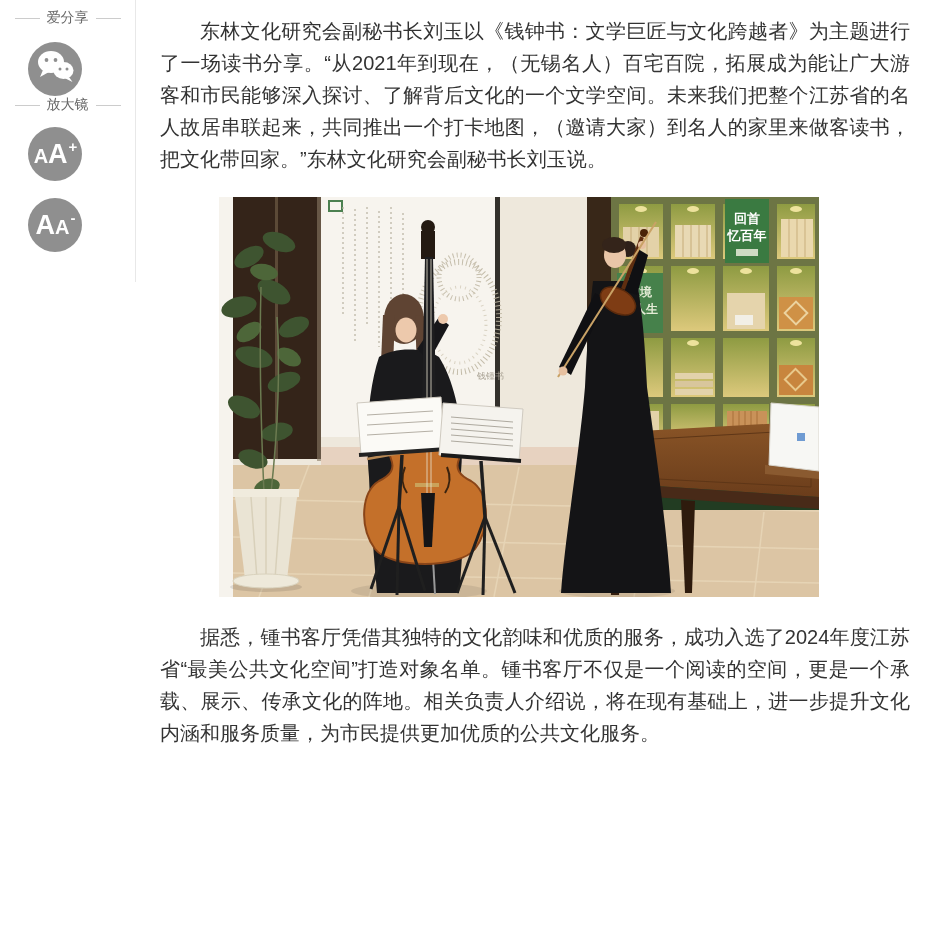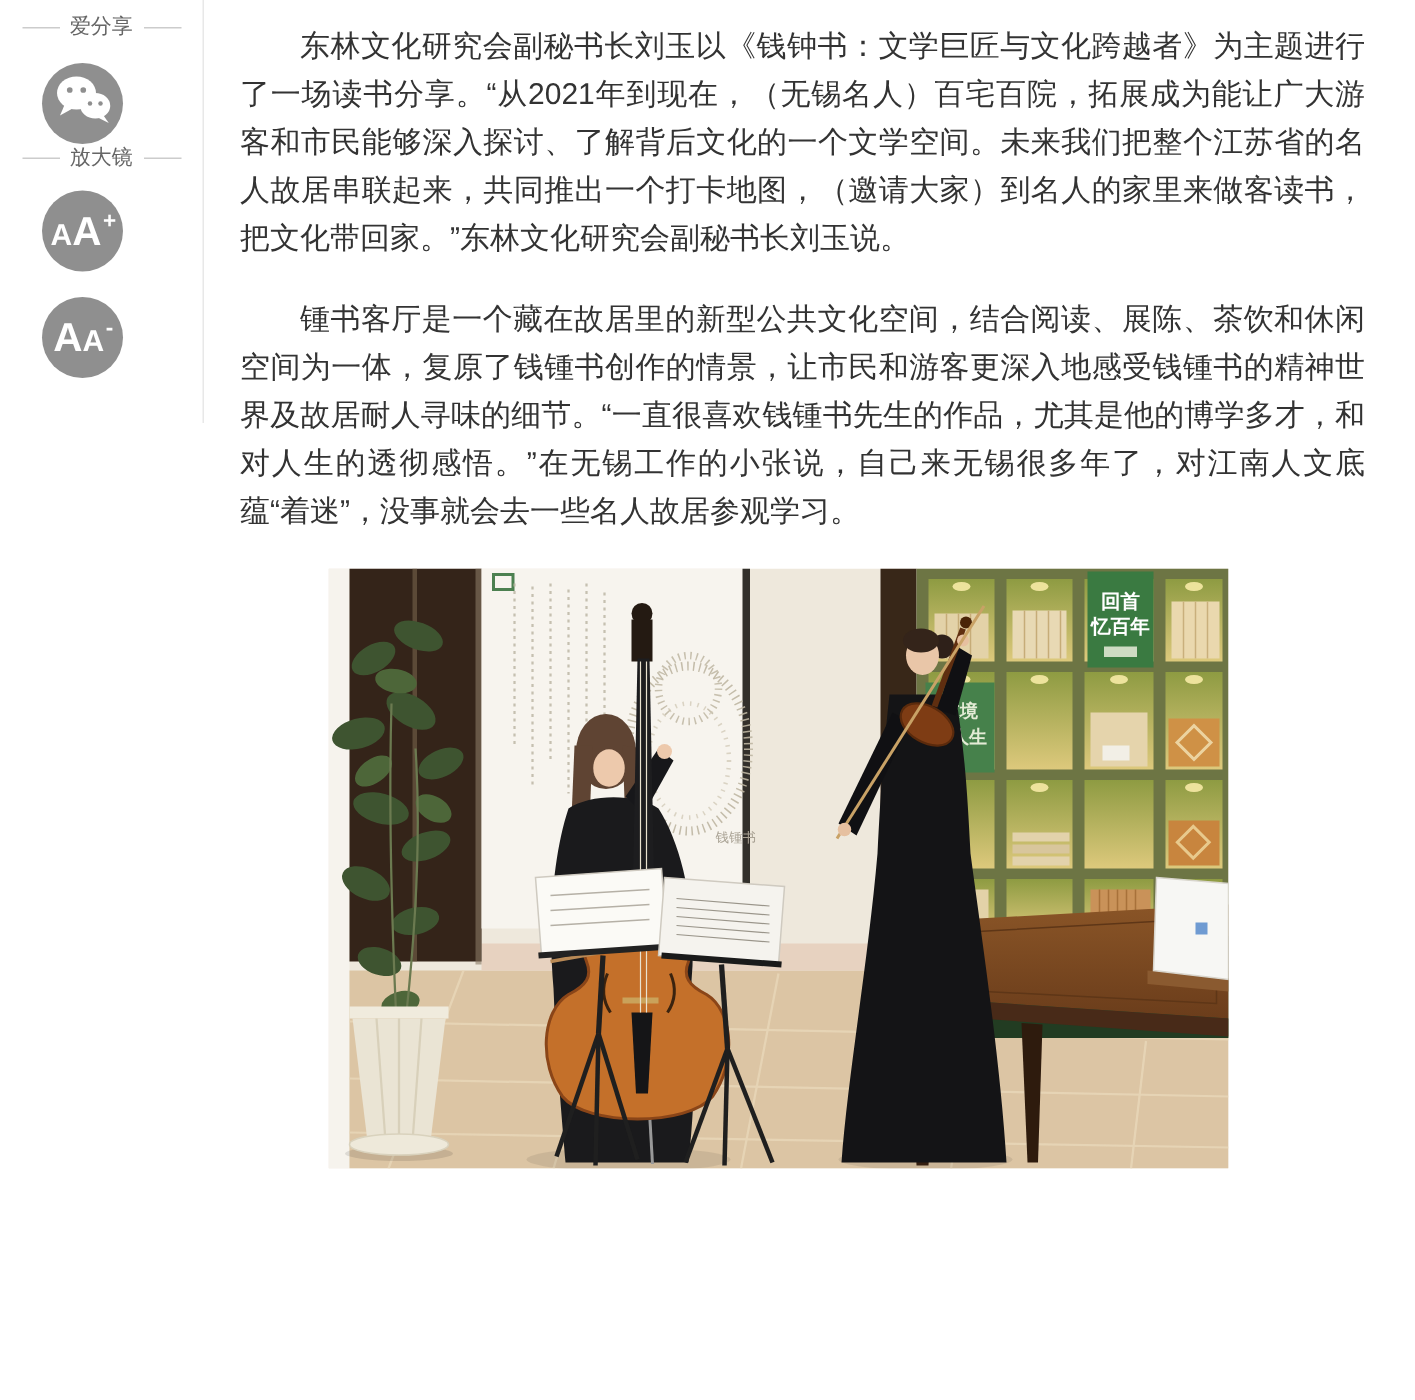--- a/index.html
+++ b/index.html
@@ -78,21 +78,20 @@
     <span class="aa">
       <span class="l1">A</span>
         <span class="l2">A</span>
         <sup>-</sup>
     </span>
   </div>
 </div>
 
 <div class="content">
   <p>东林文化研究会副秘书长刘玉以《钱钟书：文学巨匠与文化跨越者》为主题进行了一场读书分享。“从2021年到现在，（无锡名人）百宅百院，拓展成为能让广大游客和市民能够深入探讨、了解背后文化的一个文学空间。未来我们把整个江苏省的名人故居串联起来，共同推出一个打卡地图，（邀请大家）到名人的家里来做客读书，把文化带回家。”东林文化研究会副秘书长刘玉说。</p>
-  <p>锺书客厅是一个藏在故居里的新型公共文化空间，结合阅读、展陈、茶饮和休闲空间为一体，复原了钱锺书创作的情景，让市民和游客更深入地感受钱锺书的精神世界及故居耐人寻味的细节。“一直很喜欢钱锺书先生的作品，尤其是他的博学多才，和对人生的透彻感悟。”在无锡工作的小张说，自己来无锡很多年了，对江南人文底蕴“着迷”，没事就会去一些名人故居参观学习。</p>
 
   <div class="photo-wrap">
     <svg width="600" height="400" viewBox="0 0 600 400">
       <defs>
         <linearGradient id="shelfGlow" x1="0" y1="0" x2="0" y2="1">
           <stop offset="0" stop-color="#8e9b42"></stop>
           <stop offset="1" stop-color="#ddc97c"></stop>
         </linearGradient>
         <linearGradient id="tableTop" x1="0" y1="0" x2="0" y2="1">
           <stop offset="0" stop-color="#8a5527"></stop>
@@ -355,13 +354,14 @@
         <ellipse cx="399" cy="104" rx="12" ry="19" fill="#7e3c14" stroke="#5a2a0c" stroke-width="1.5" transform="rotate(-60 399 104)"></ellipse>
         <line x1="404" y1="92" x2="423" y2="40" stroke="#5f2e10" stroke-width="4"></line>
         <circle cx="425" cy="36" r="4" fill="#4a2408"></circle>
         <circle cx="423" cy="48" r="4" fill="#e6c0a0"></circle>
         <line x1="339" y1="180" x2="437" y2="25" stroke="#c9a266" stroke-width="2"></line>
         <circle cx="344" cy="174" r="4.5" fill="#e6c0a0"></circle>
       </g>
     </svg>
   </div>
 
+  <p>据悉，锺书客厅凭借其独特的文化韵味和优质的服务，成功入选了2024年度江苏省“最美公共文化空间”打造对象名单。锺书客厅不仅是一个阅读的空间，更是一个承载、展示、传承文化的阵地。相关负责人介绍说，将在现有基础上，进一步提升文化内涵和服务质量，为市民提供更加优质的公共文化服务。</p>
 </div>
 
 </body></html>

